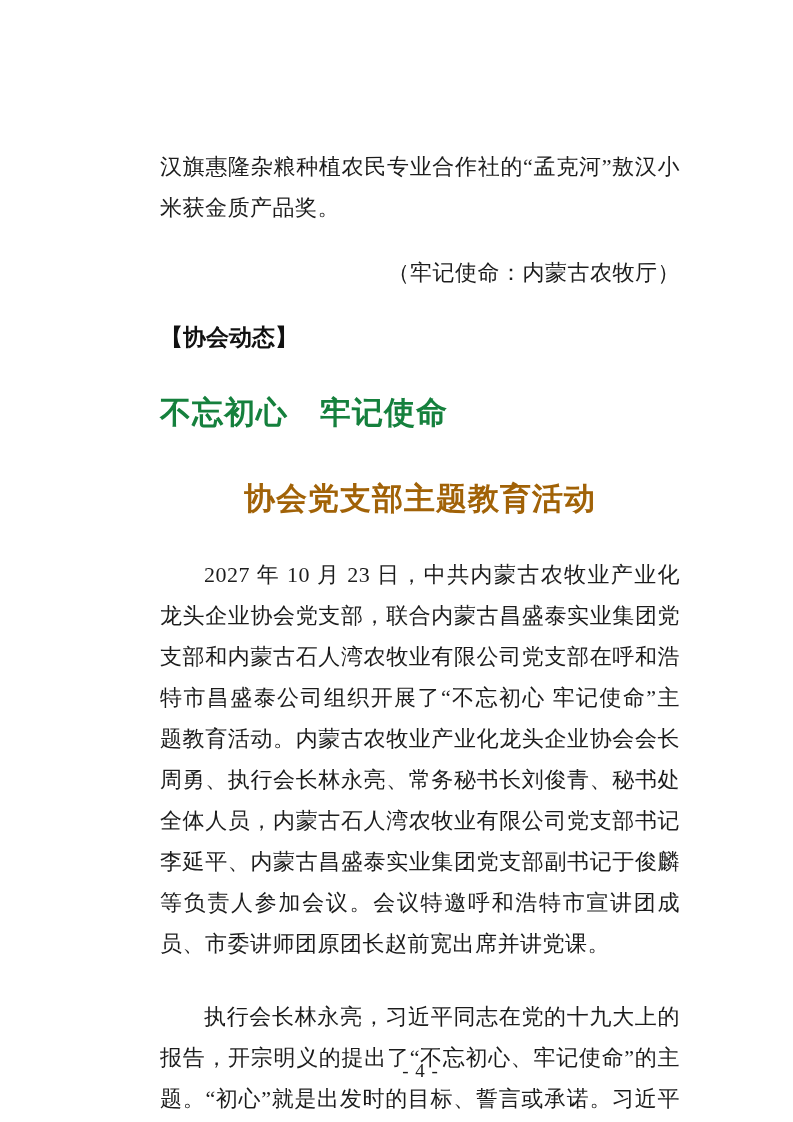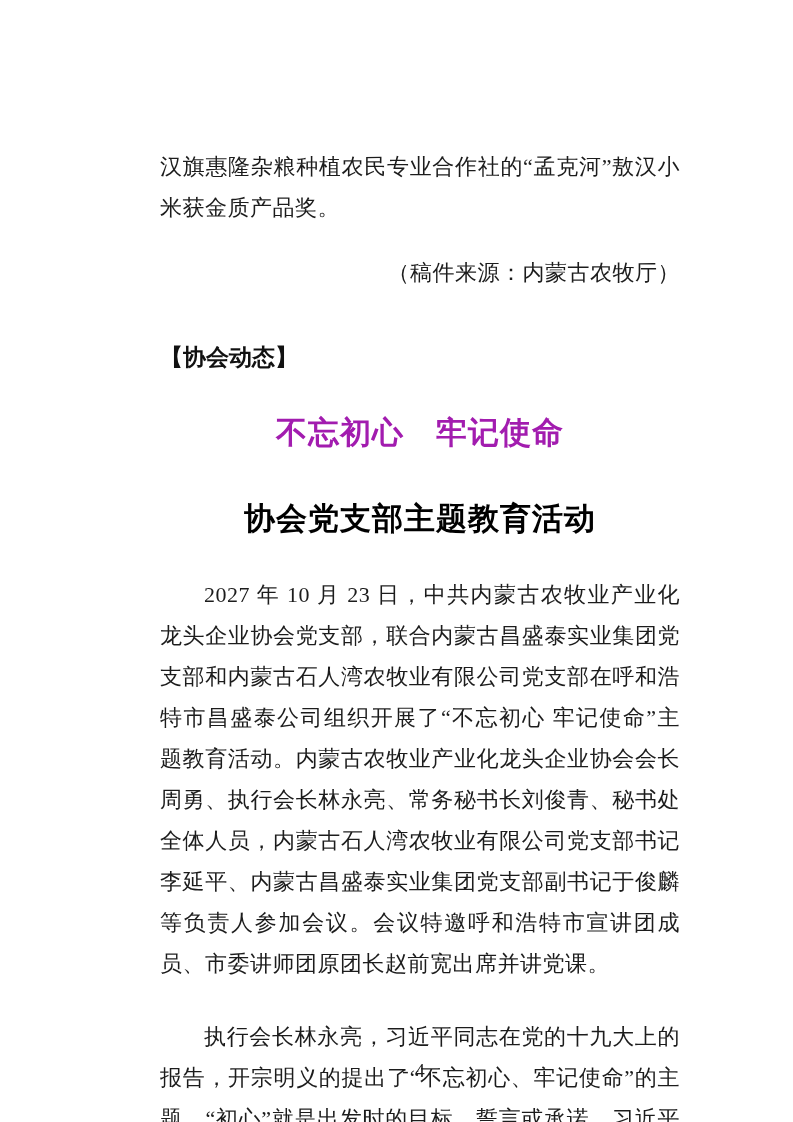--- a/index.html
+++ b/index.html
@@ -33,39 +33,38 @@
   .source-line {
     text-align: right;
     letter-spacing: 0.5px;
   }
   .section-heading {
     font-family: "Liberation Sans", "DejaVu Sans", sans-serif;
     font-weight: bold;
     font-size: 23px;
     line-height: 41px;
     color: #111111;
-    margin-top: 20px;
   }
   .article-title-1 {
     font-family: "Liberation Serif", "DejaVu Serif", serif;
     font-weight: bold;
     font-size: 31px;
     line-height: 62px;
-    text-align: center;
+    text-align: left;
     letter-spacing: 1px;
-    color: #a21caf;
+    color: #15803d;
   }
   .article-title-2 {
     font-family: "Liberation Sans", "DejaVu Sans", sans-serif;
     font-weight: bold;
     font-size: 31px;
     line-height: 62px;
     text-align: center;
     letter-spacing: 1px;
-    color: #000000;
+    color: #a16207;
   }
   .body-para {
     text-indent: 2em;
   }
   .body-para + .body-para {
     margin-top: 8px;
   }
   .page-footer {
     position: absolute;
     left: 0;
@@ -78,21 +77,21 @@
   }
 </style>
 </head>
 <body>
 
 <div class="page">
   <div class="content">
 
     <p class="body-text intro-para">汉旗惠隆杂粮种植农民专业合作社的“孟克河”敖汉小米获金质产品奖。</p>
 
-    <p class="body-text source-line">（稿件来源：内蒙古农牧厅）</p>
+    <p class="body-text source-line">（牢记使命：内蒙古农牧厅）</p>
 
     <h3 class="section-heading">【协会动态】</h3>
 
     <h1 class="article-title-1">不忘初心　牢记使命</h1>
 
     <h2 class="article-title-2">协会党支部主题教育活动</h2>
 
     <p class="body-text body-para">2027 年 10 月 23 日，中共内蒙古农牧业产业化龙头企业协会党支部，联合内蒙古昌盛泰实业集团党支部和内蒙古石人湾农牧业有限公司党支部在呼和浩特市昌盛泰公司组织开展了“不忘初心 牢记使命”主题教育活动。内蒙古农牧业产业化龙头企业协会会长周勇、执行会长林永亮、常务秘书长刘俊青、秘书处全体人员，内蒙古石人湾农牧业有限公司党支部书记李延平、内蒙古昌盛泰实业集团党支部副书记于俊麟等负责人参加会议。会议特邀呼和浩特市宣讲团成员、市委讲师团原团长赵前宽出席并讲党课。</p>
 
     <p class="body-text body-para">执行会长林永亮，习近平同志在党的十九大上的报告，开宗明义的提出了“不忘初心、牢记使命”的主题。“初心”就是出发时的目标、誓言或承诺。习近平同志在作十九大报告时说，中国共产党人的初心和使命，就是为中国人民谋幸福，为中华民族谋复兴。我们要不忘初心，作个不忘本源的坚持者。使命，就是为实现中华民族伟大复兴的奋斗过程。</p>

